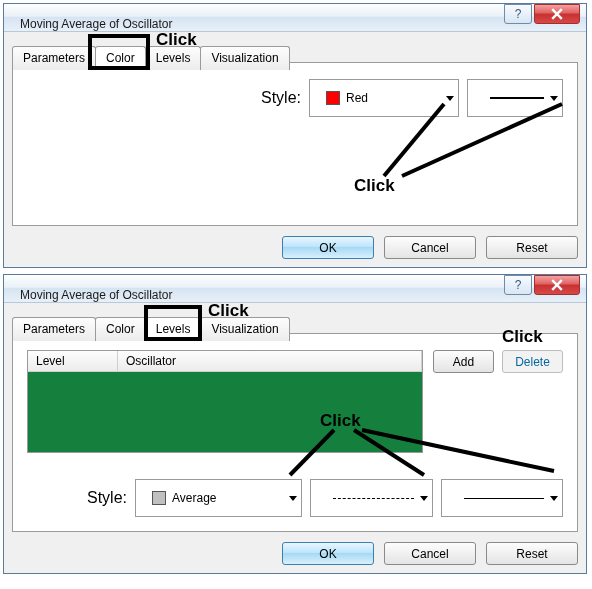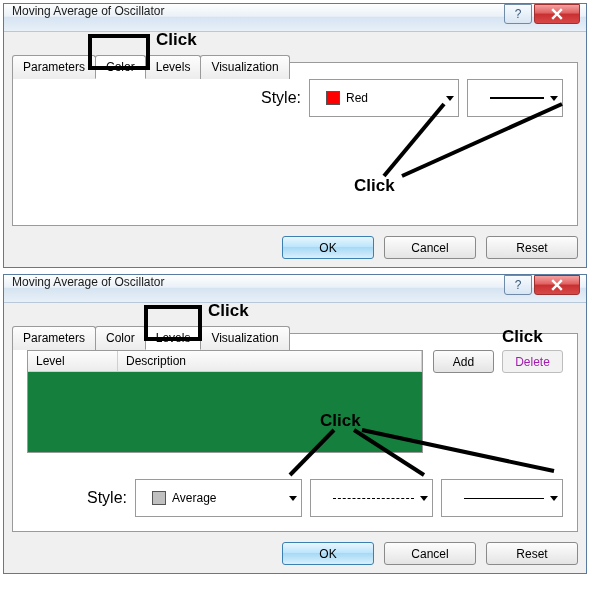--- a/index.html
+++ b/index.html
@@ -13,26 +13,26 @@
   }
   .dialog {
     border: 1px solid #5a7ba0;
     background: #f0f0f0;
     margin-bottom: 6px;
     width: 584px;
     position: relative;
   }
   .titlebar {
     display: flex;
-    align-items: flex-start;
+    align-items: flex-end;
     justify-content: space-between;
     background: linear-gradient(to bottom, #fefefe 0%, #eaf1f8 45%, #d6e4f2 50%, #e8f0f8 100%);
     border-bottom: 1px solid #b8c8d8;
     height: 28px;
-    padding-left: 8px;
+    padding-left: 16px;
   }
   .titlebar-title {
     color: #1a1a1a;
     font-size: 12px;
   }
   .titlebar-buttons { display: flex; height: 100%; }
   .tb-btn {
     width: 30px;
     height: 20px;
     margin-top: 0;
@@ -67,21 +67,21 @@
   }
   .tab {
     border: 1px solid #9a9a9a;
     border-bottom: none;
     background: linear-gradient(to bottom,#fdfdfd,#ececec);
     padding: 4px 10px 4px 10px;
     font-size: 12px;
     margin-right: -1px;
     border-radius: 3px 3px 0 0;
     position: relative;
-    top: 17px;
+    top: 8px;
     cursor: default;
   }
   .tab.active {
     background: #fff;
     border-bottom: 1px solid #fff;
     z-index: 3;
   }
   .tab-panel {
     border: 1px solid #9a9a9a;
     background: #fff;
@@ -153,21 +153,21 @@
     display: flex;
     align-items: center;
     justify-content: center;
     cursor: default;
   }
   .btn.primary {
     border: 1px solid #3c7fb1;
     background: linear-gradient(to bottom,#eaf6fd 0%,#bde6fd 45%,#a7d9f5 50%,#d9f0fc 100%);
   }
   .btn.disabled {
-    color: #a21caf;
+    color: #0369a1;
     border-color: #bdbdbd;
     background: #f2f2f2;
   }
   
   .levels-wrap {
     display: flex;
     gap: 10px;
   }
   .levels-table {
     flex: 1;
@@ -293,21 +293,21 @@
       <div class="tab">Color</div>
       <div class="tab active">Levels</div>
       <div class="tab">Visualization</div>
     </div>
 
     <div class="tab-panel" style="min-height:172px;">
       <div class="levels-wrap">
         <div class="levels-table">
           <div class="levels-header">
             <div class="col col-level">Level</div>
-            <div class="col col-desc">Description</div>
+            <div class="col col-desc">Oscillator</div>
           </div>
         </div>
         <div class="side-btns">
           <div class="btn" style="width:130px;">Add</div>
           <div class="btn disabled" style="width:130px;">Delete</div>
         </div>
       </div>
 
       <div class="row" style="margin-top:26px; padding-left:60px;">
         <span class="lbl">Style:</span>

